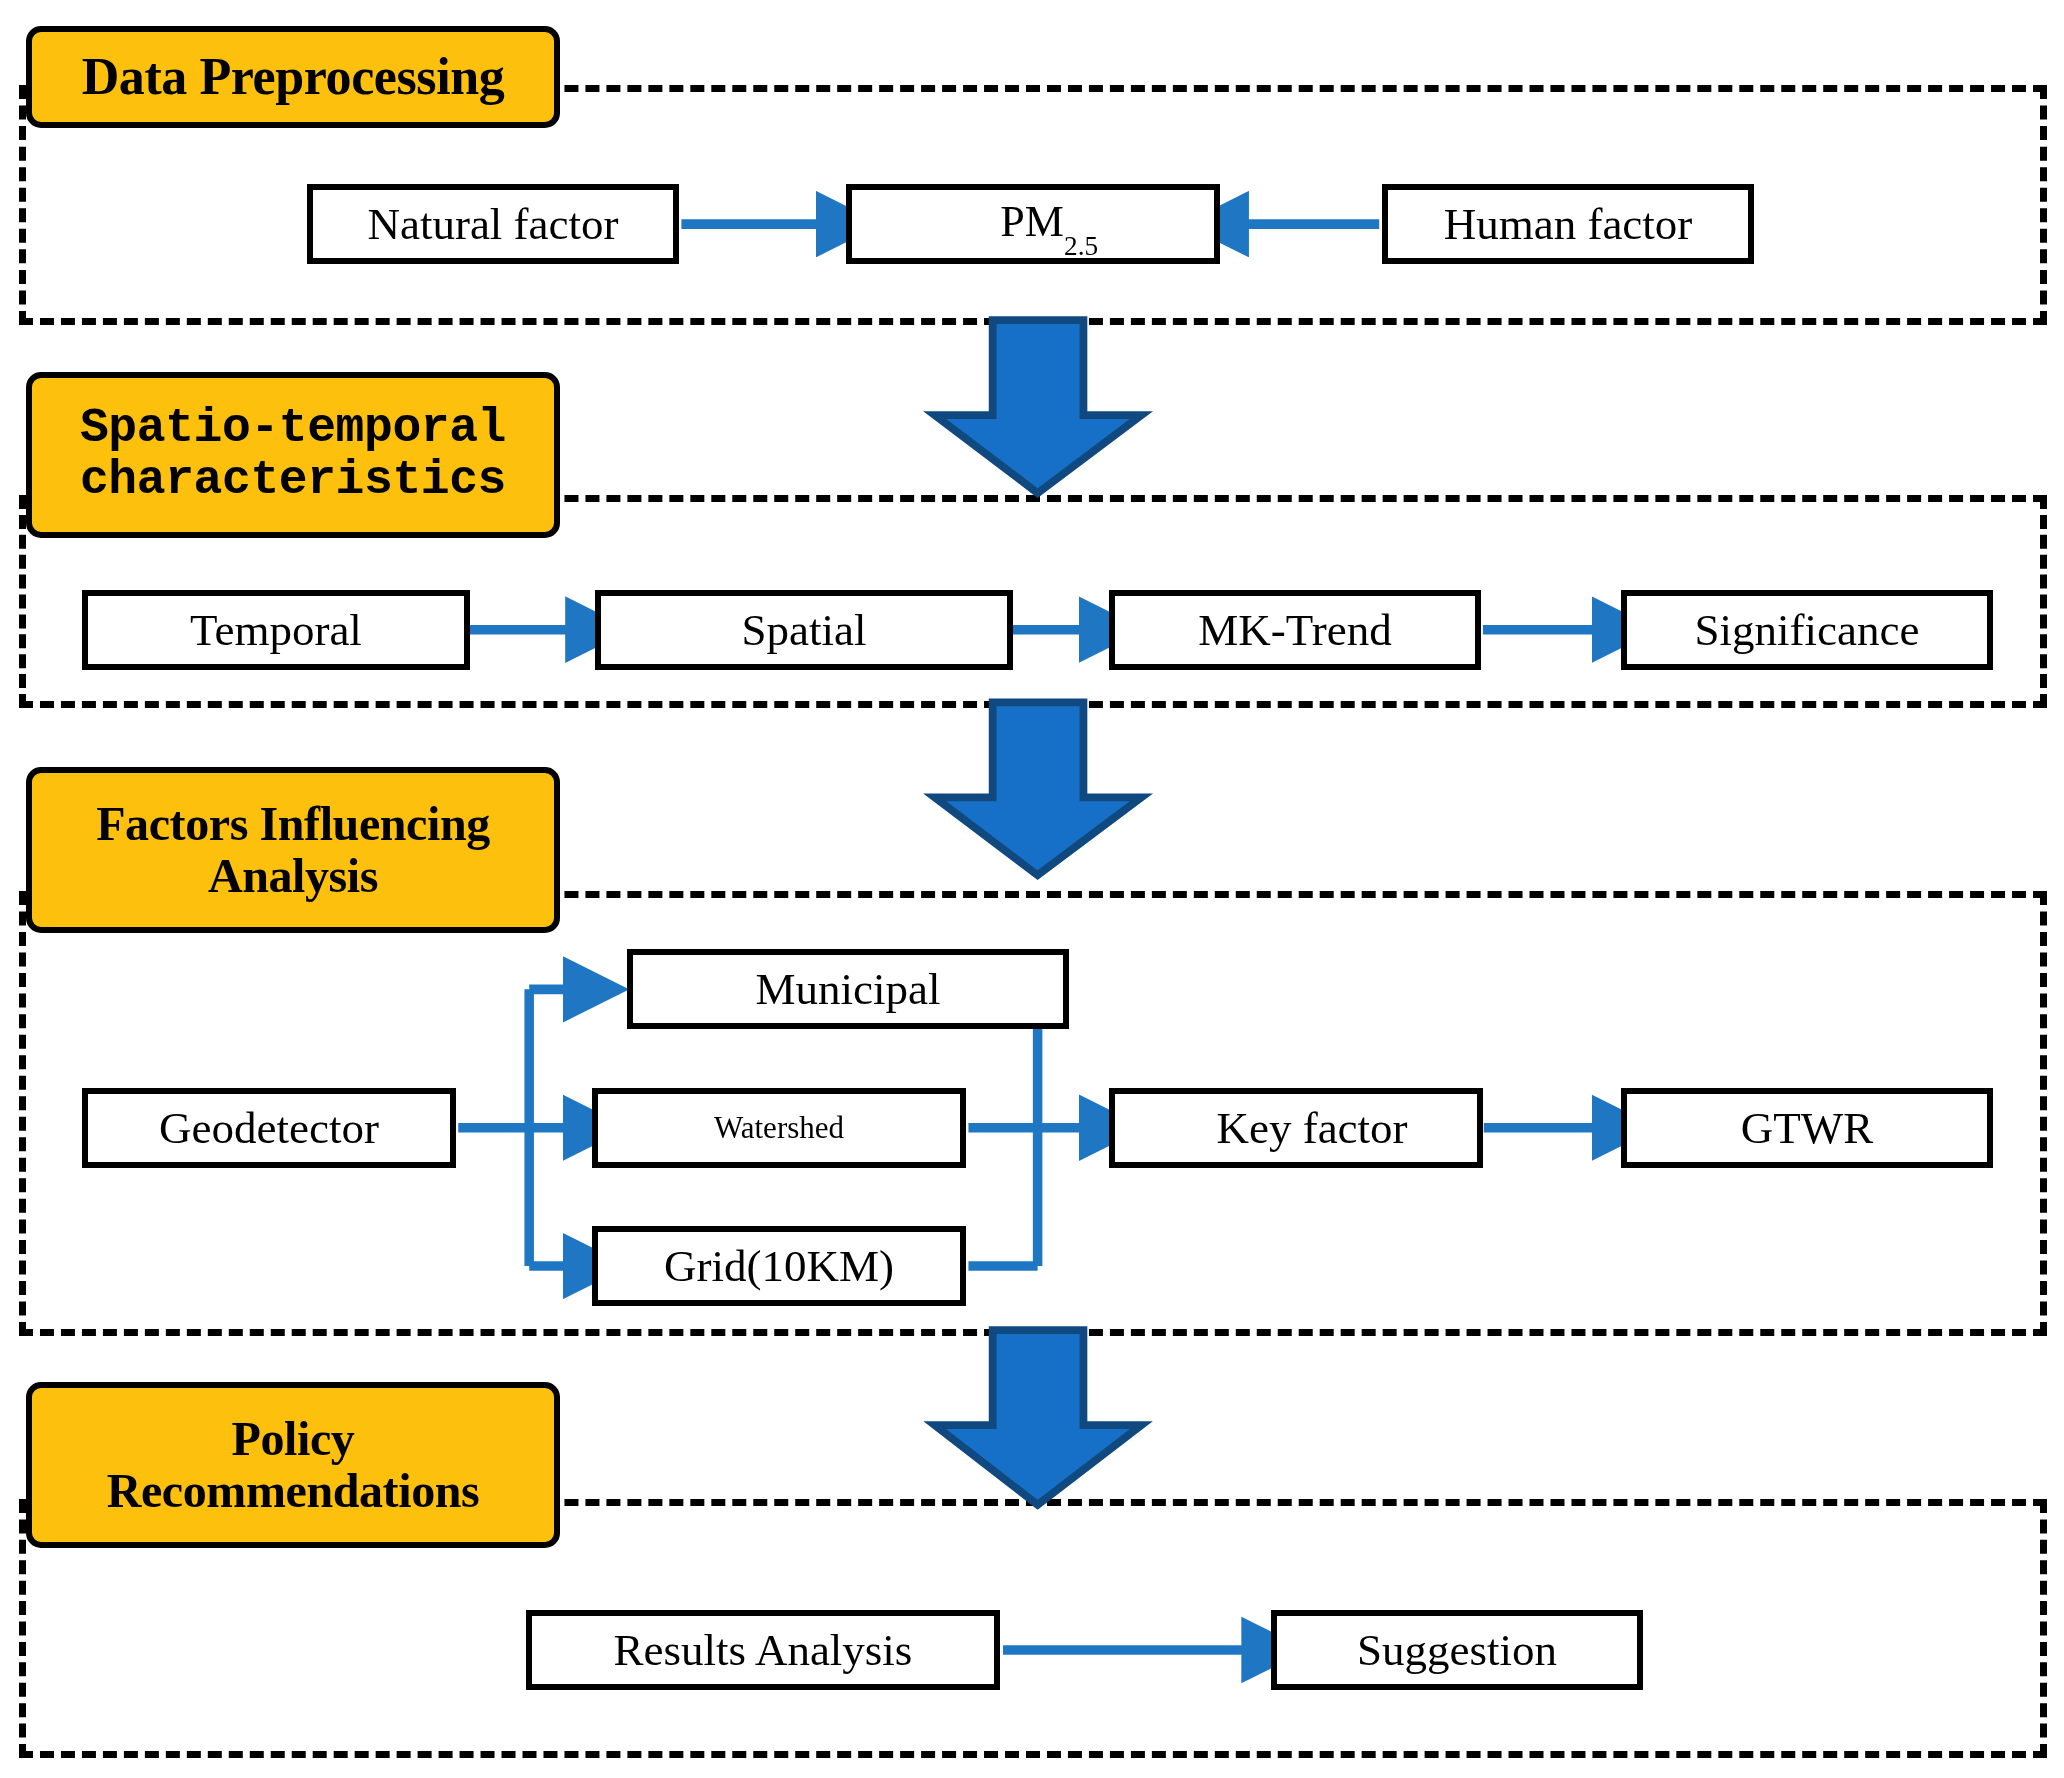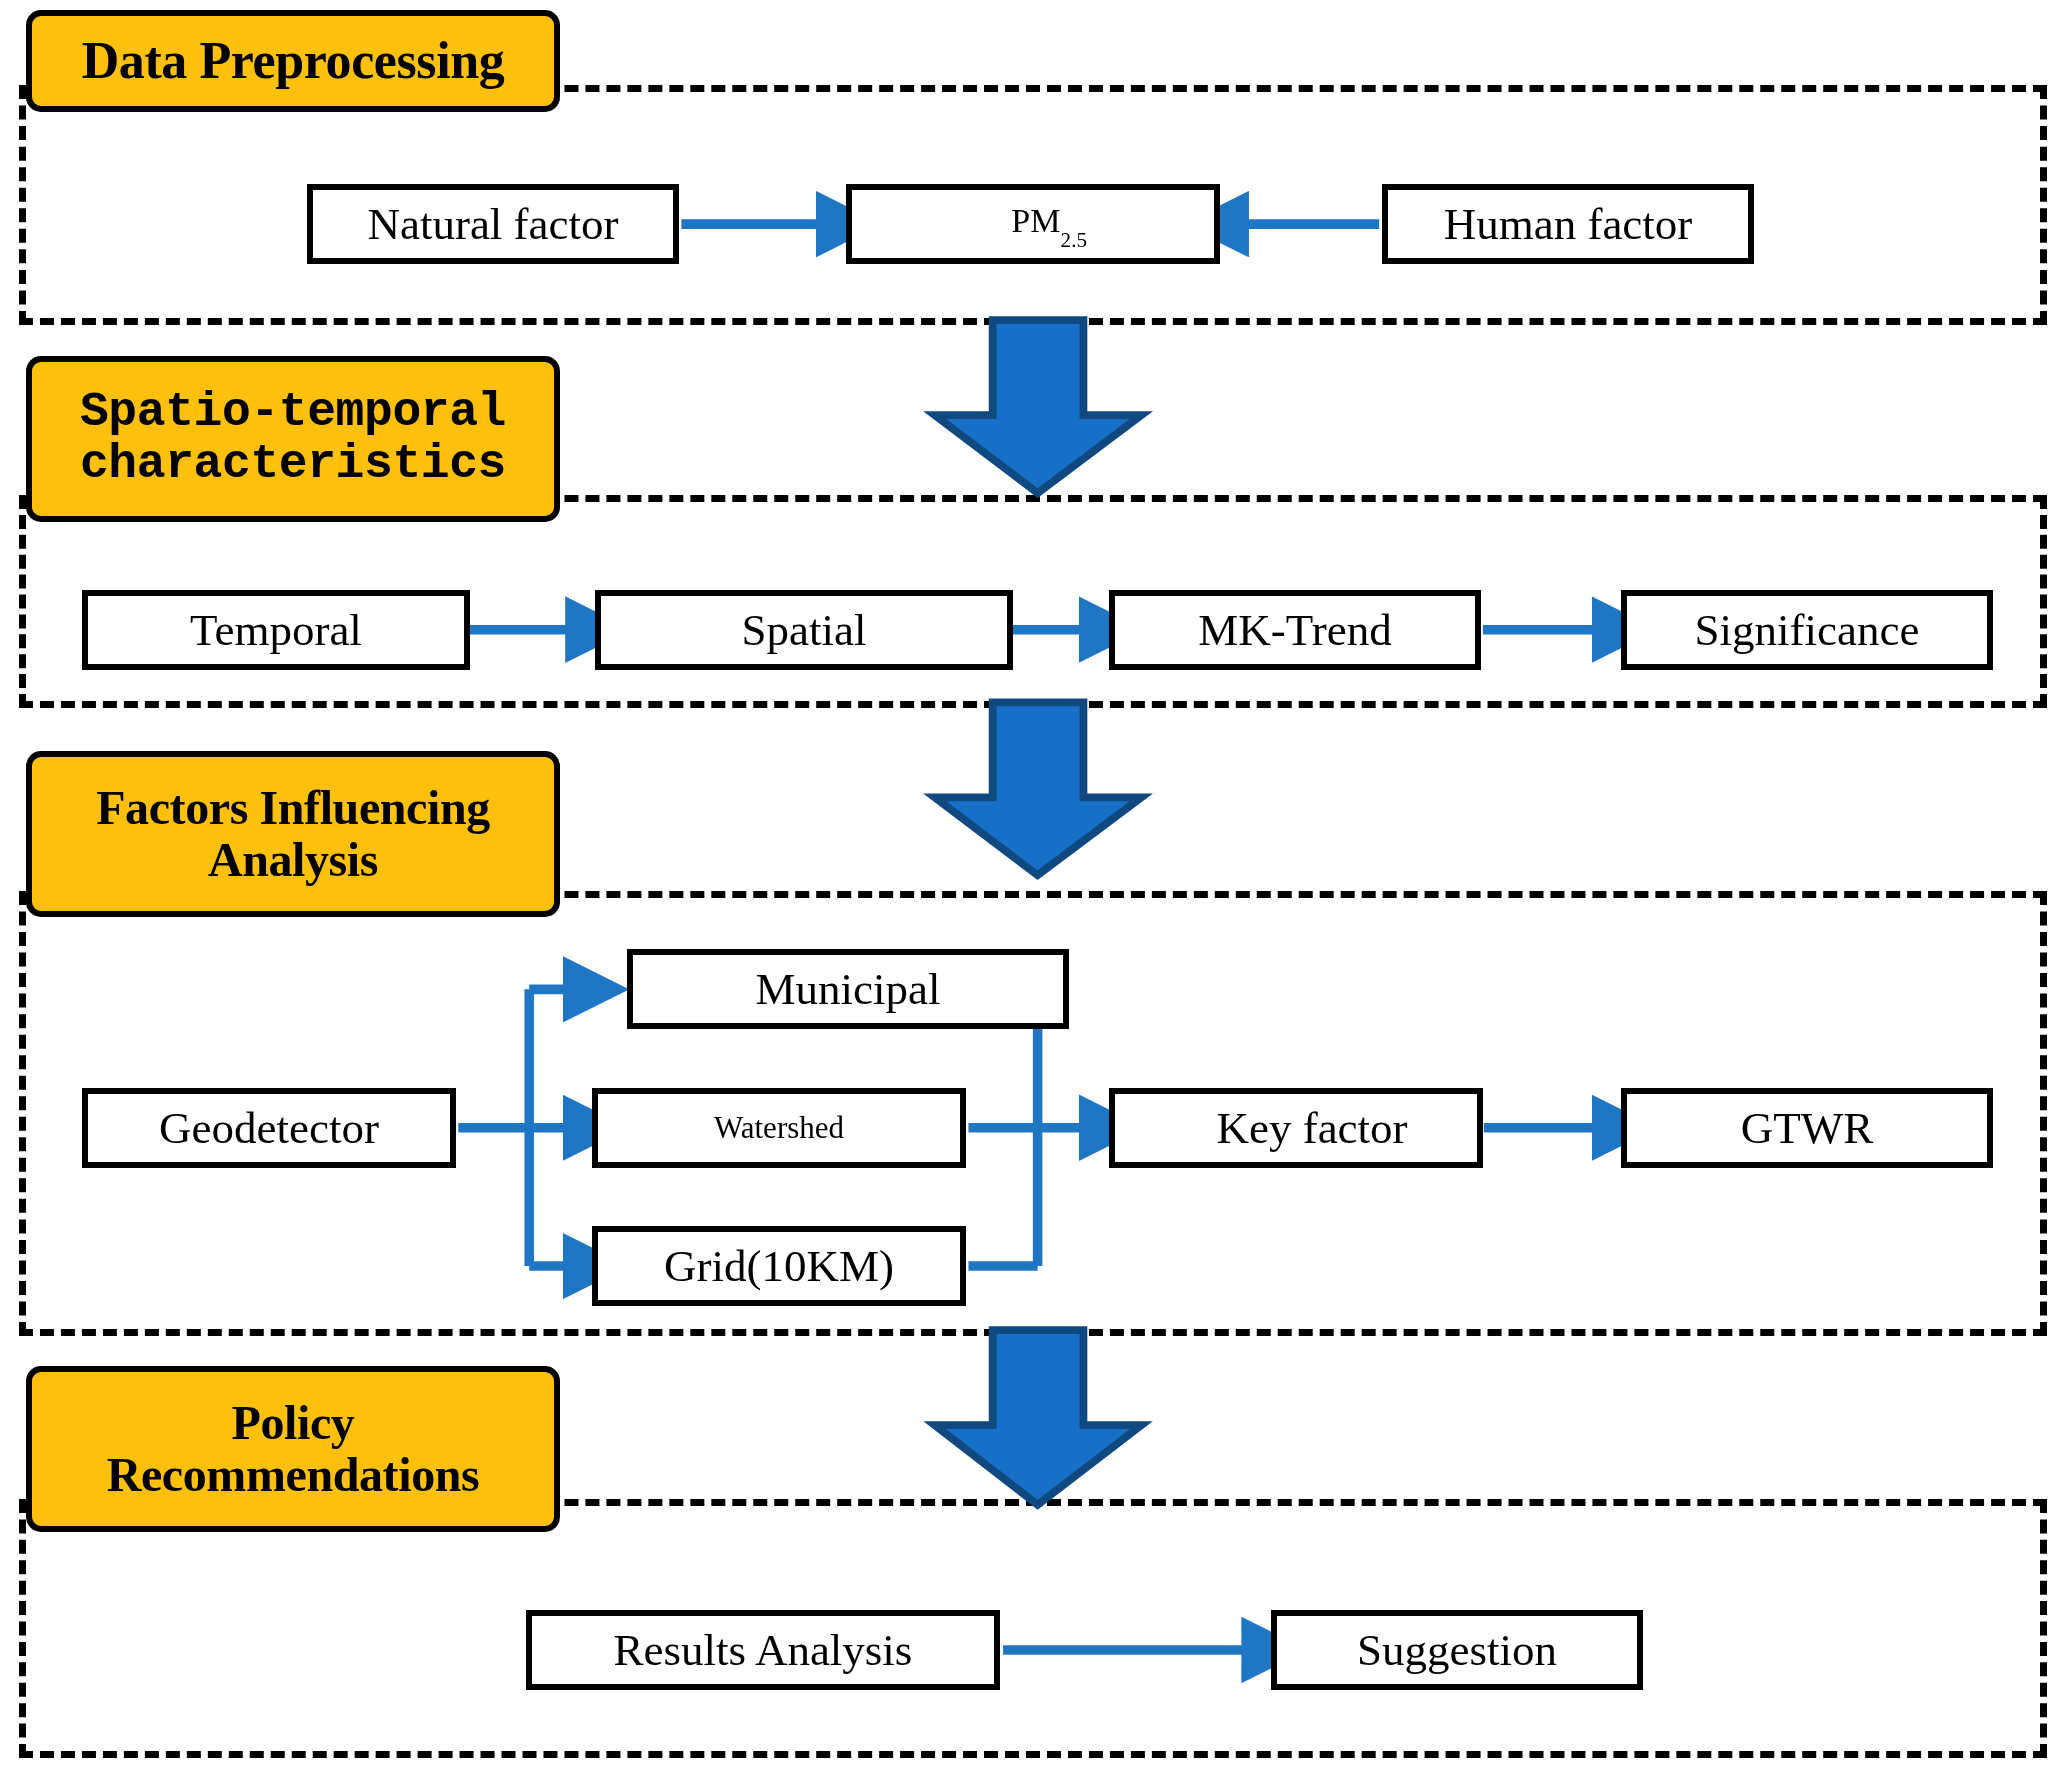--- a/index.html
+++ b/index.html
@@ -29,20 +29,21 @@
     display:flex;
     align-items:center;
     justify-content:center;
     text-align:center;
     font-weight:bold;
     color:#000000;
     letter-spacing:-0.4px;
     line-height:1.08;
     z-index:40;
     padding:3.5px 8.6px;
+    margin-top:16px;
   }
 
   
   .node{
     position:absolute;
     background:#ffffff;
     border:6px solid #000000;
     box-sizing:border-box;
     display:flex;
     align-items:center;
@@ -73,21 +74,21 @@
   <div class="section-box" style="left:19px;top:85px;width:2028px;height:240px;"></div>
 
   <div class="pill" style="left:26px;top:10.4px;width:534px;height:102px;font-size:52px;">
     <span>Data Preprocessing</span>
   </div>
 
   <div class="node" style="left:307px;top:184px;width:372px;height:80px;font-size:45px;">
     <span>Natural factor</span>
   </div>
 
-  <div class="node" style="left:846px;top:184px;width:374px;height:80px;font-size:34px;padding-left:32px;">
+  <div class="node" style="left:846px;top:184px;width:374px;height:80px;font-size:44px;padding-left:32px;">
     <span><span>PM</span><span class="sub">2.5</span></span>
   </div>
 
   <div class="node" style="left:1382px;top:184px;width:372px;height:80px;font-size:45px;">
     <span>Human factor</span>
   </div>
 
   <div class="section-box" style="left:19px;top:495px;width:2028px;height:213px;"></div>
 
   <div class="pill" style="left:26px;top:356px;width:534px;height:166px;font-size:48px;flex-direction:column;font-family:Liberation Mono, monospace;">

